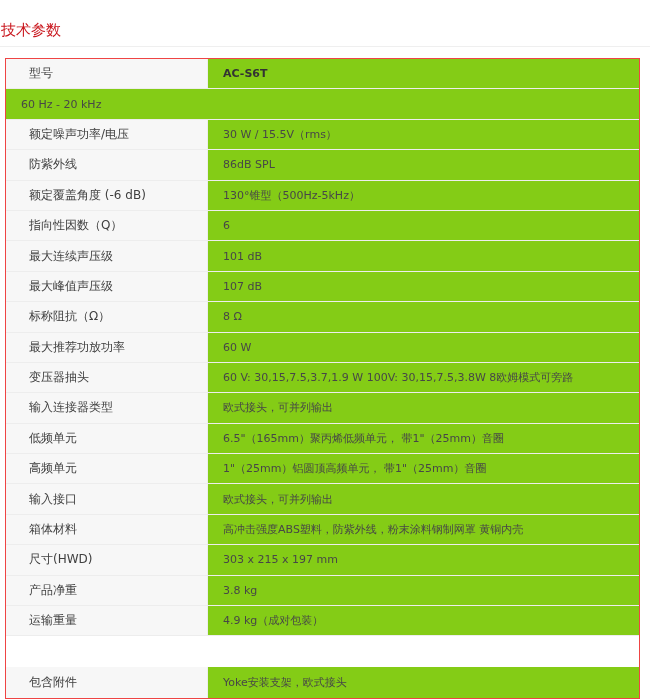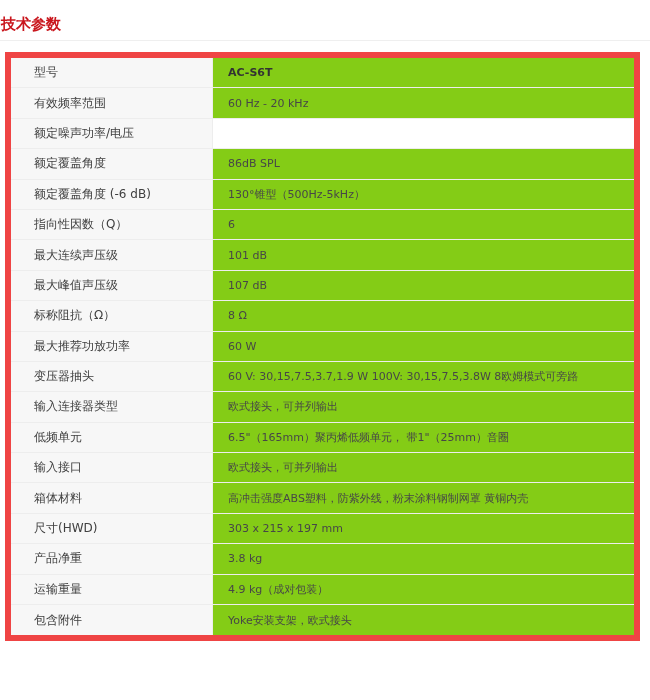--- a/index.html
+++ b/index.html
@@ -9,45 +9,46 @@
     font-family: "DejaVu Sans", "Liberation Sans", sans-serif;
   }
   .page {
     position: relative;
     width: 650px;
     height: 700px;
     background: #ffffff;
     overflow: hidden;
   }
   .page-title {
-    padding: 14px 0 0 1px;
+    padding: 20px 0 0 1px;
     font-size: 15px;
     line-height: 20px;
-    font-weight: bold;
+    font-weight: normal;
     color: #c9161d;
   }
   .title-divider {
     margin-top: 6px;
     border: none;
     border-top: 1px solid #efefef;
     height: 0;
   }
   .spec-table {
     margin: 11px 10px 0 5px;
-    border: 6px solid #ef4444;
+    border: 1px solid #ef4444;
     background: #ffffff;
   }
   .spec-row {
     display: flex;
     height: 30.4px;
     box-sizing: border-box;
     border-bottom: 1px solid #ededed;
   }
   .spec-row:last-child {
     border-bottom: none;
+    margin-top: 31px;
   }
   .spec-label {
     width: 202px;
     box-sizing: border-box;
     background: #f7f7f7;
     border-right: 1px solid #ededed;
     padding-left: 23px;
     display: flex;
     align-items: center;
     font-size: 12px;
@@ -80,30 +81,30 @@
 <div class="page">
   <div class="page-title" style="color: rgb(201, 22, 29);">技术参数</div>
   <hr class="title-divider">
   <div class="spec-table">
   <div class="spec-row">
     <div class="spec-label">型号</div>
     <div class="spec-value bold">AC-S6T</div>
   </div>
 
   <div class="spec-row">
-    <div class="spec-label">有效频率范围</div>
     <div class="spec-value">60 Hz - 20 kHz</div>
   </div>
 
   <div class="spec-row">
     <div class="spec-label">额定噪声功率/电压</div>
+    <div class="spec-value">30 W / 15.5V（rms）</div>
   </div>
 
   <div class="spec-row">
-    <div class="spec-label">额定覆盖角度</div>
+    <div class="spec-label">防紫外线</div>
     <div class="spec-value">86dB SPL</div>
   </div>
 
   <div class="spec-row">
     <div class="spec-label">额定覆盖角度 (-6 dB)</div>
     <div class="spec-value">130°锥型（500Hz-5kHz）</div>
   </div>
 
   <div class="spec-row">
     <div class="spec-label">指向性因数（Q）</div>
@@ -139,20 +140,24 @@
   <div class="spec-row">
     <div class="spec-label">输入连接器类型</div>
     <div class="spec-value">欧式接头，可并列输出</div>
   </div>
 
   <div class="spec-row">
     <div class="spec-label">低频单元</div>
     <div class="spec-value">6.5"（165mm）聚丙烯低频单元， 带1"（25mm）音圈</div>
   </div>
 
+  <div class="spec-row">
+    <div class="spec-label">高频单元</div>
+    <div class="spec-value">1"（25mm）铝圆顶高频单元， 带1"（25mm）音圈</div>
+  </div>
 
   <div class="spec-row">
     <div class="spec-label">输入接口</div>
     <div class="spec-value">欧式接头，可并列输出</div>
   </div>
 
   <div class="spec-row">
     <div class="spec-label">箱体材料</div>
     <div class="spec-value">高冲击强度ABS塑料，防紫外线，粉末涂料钢制网罩 黄铜内壳</div>
   </div>

